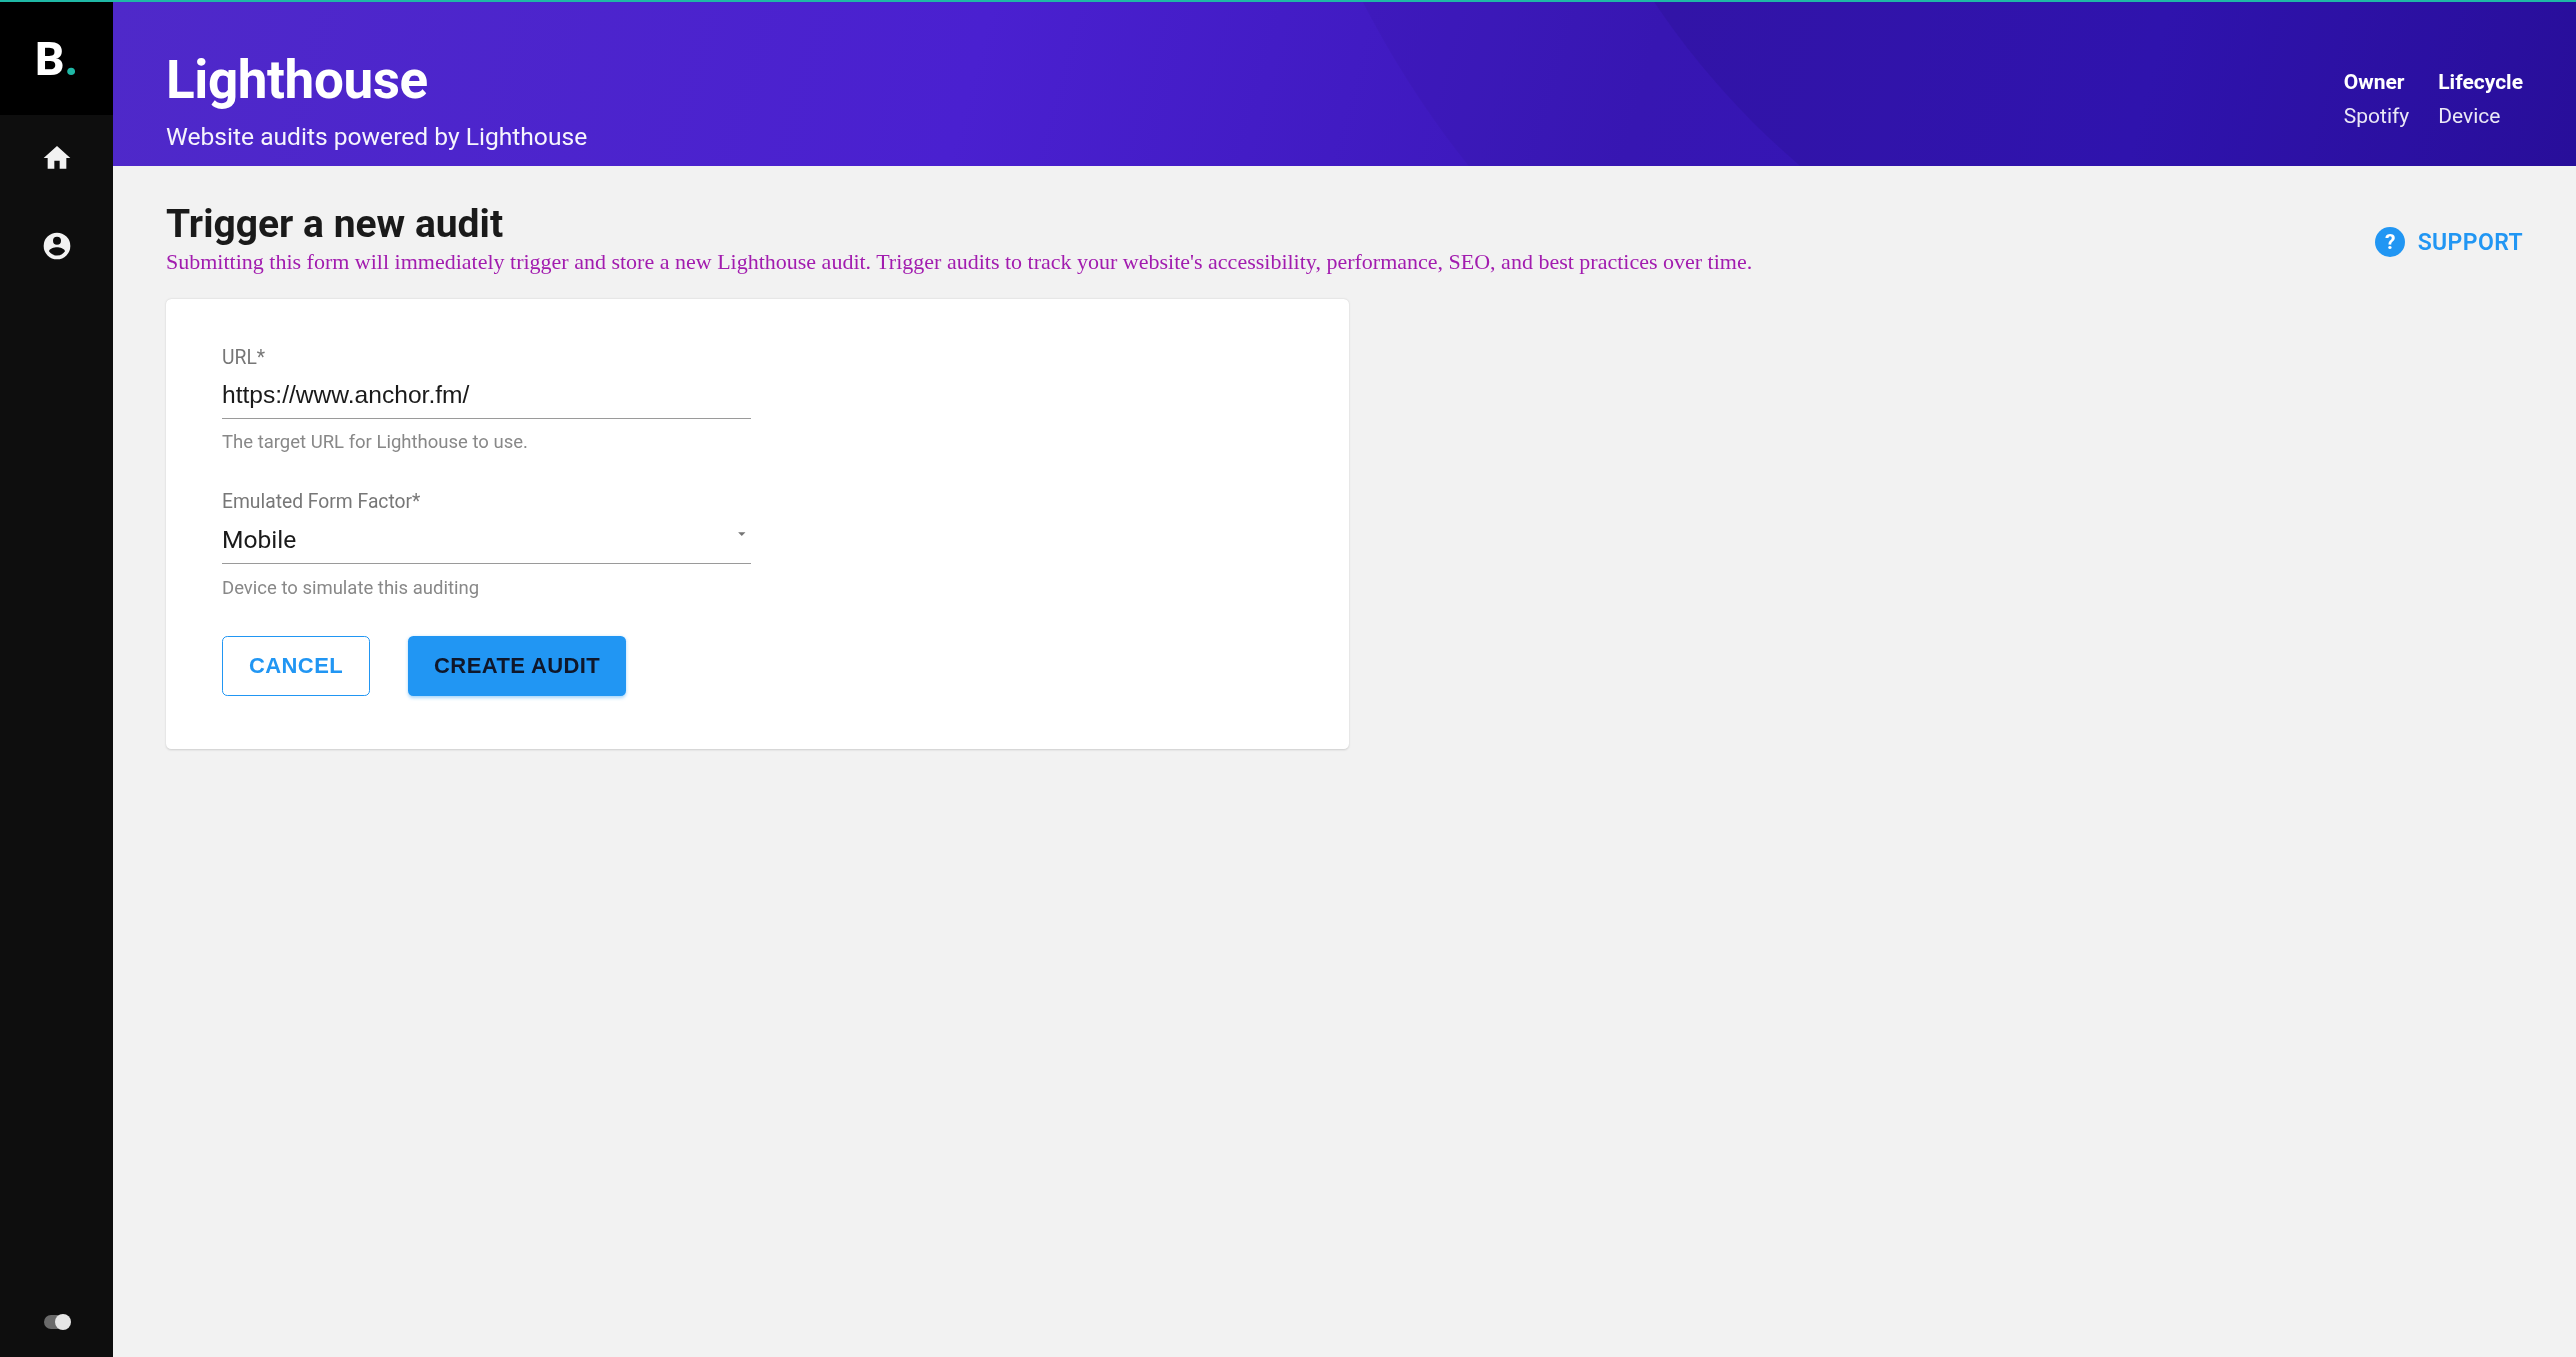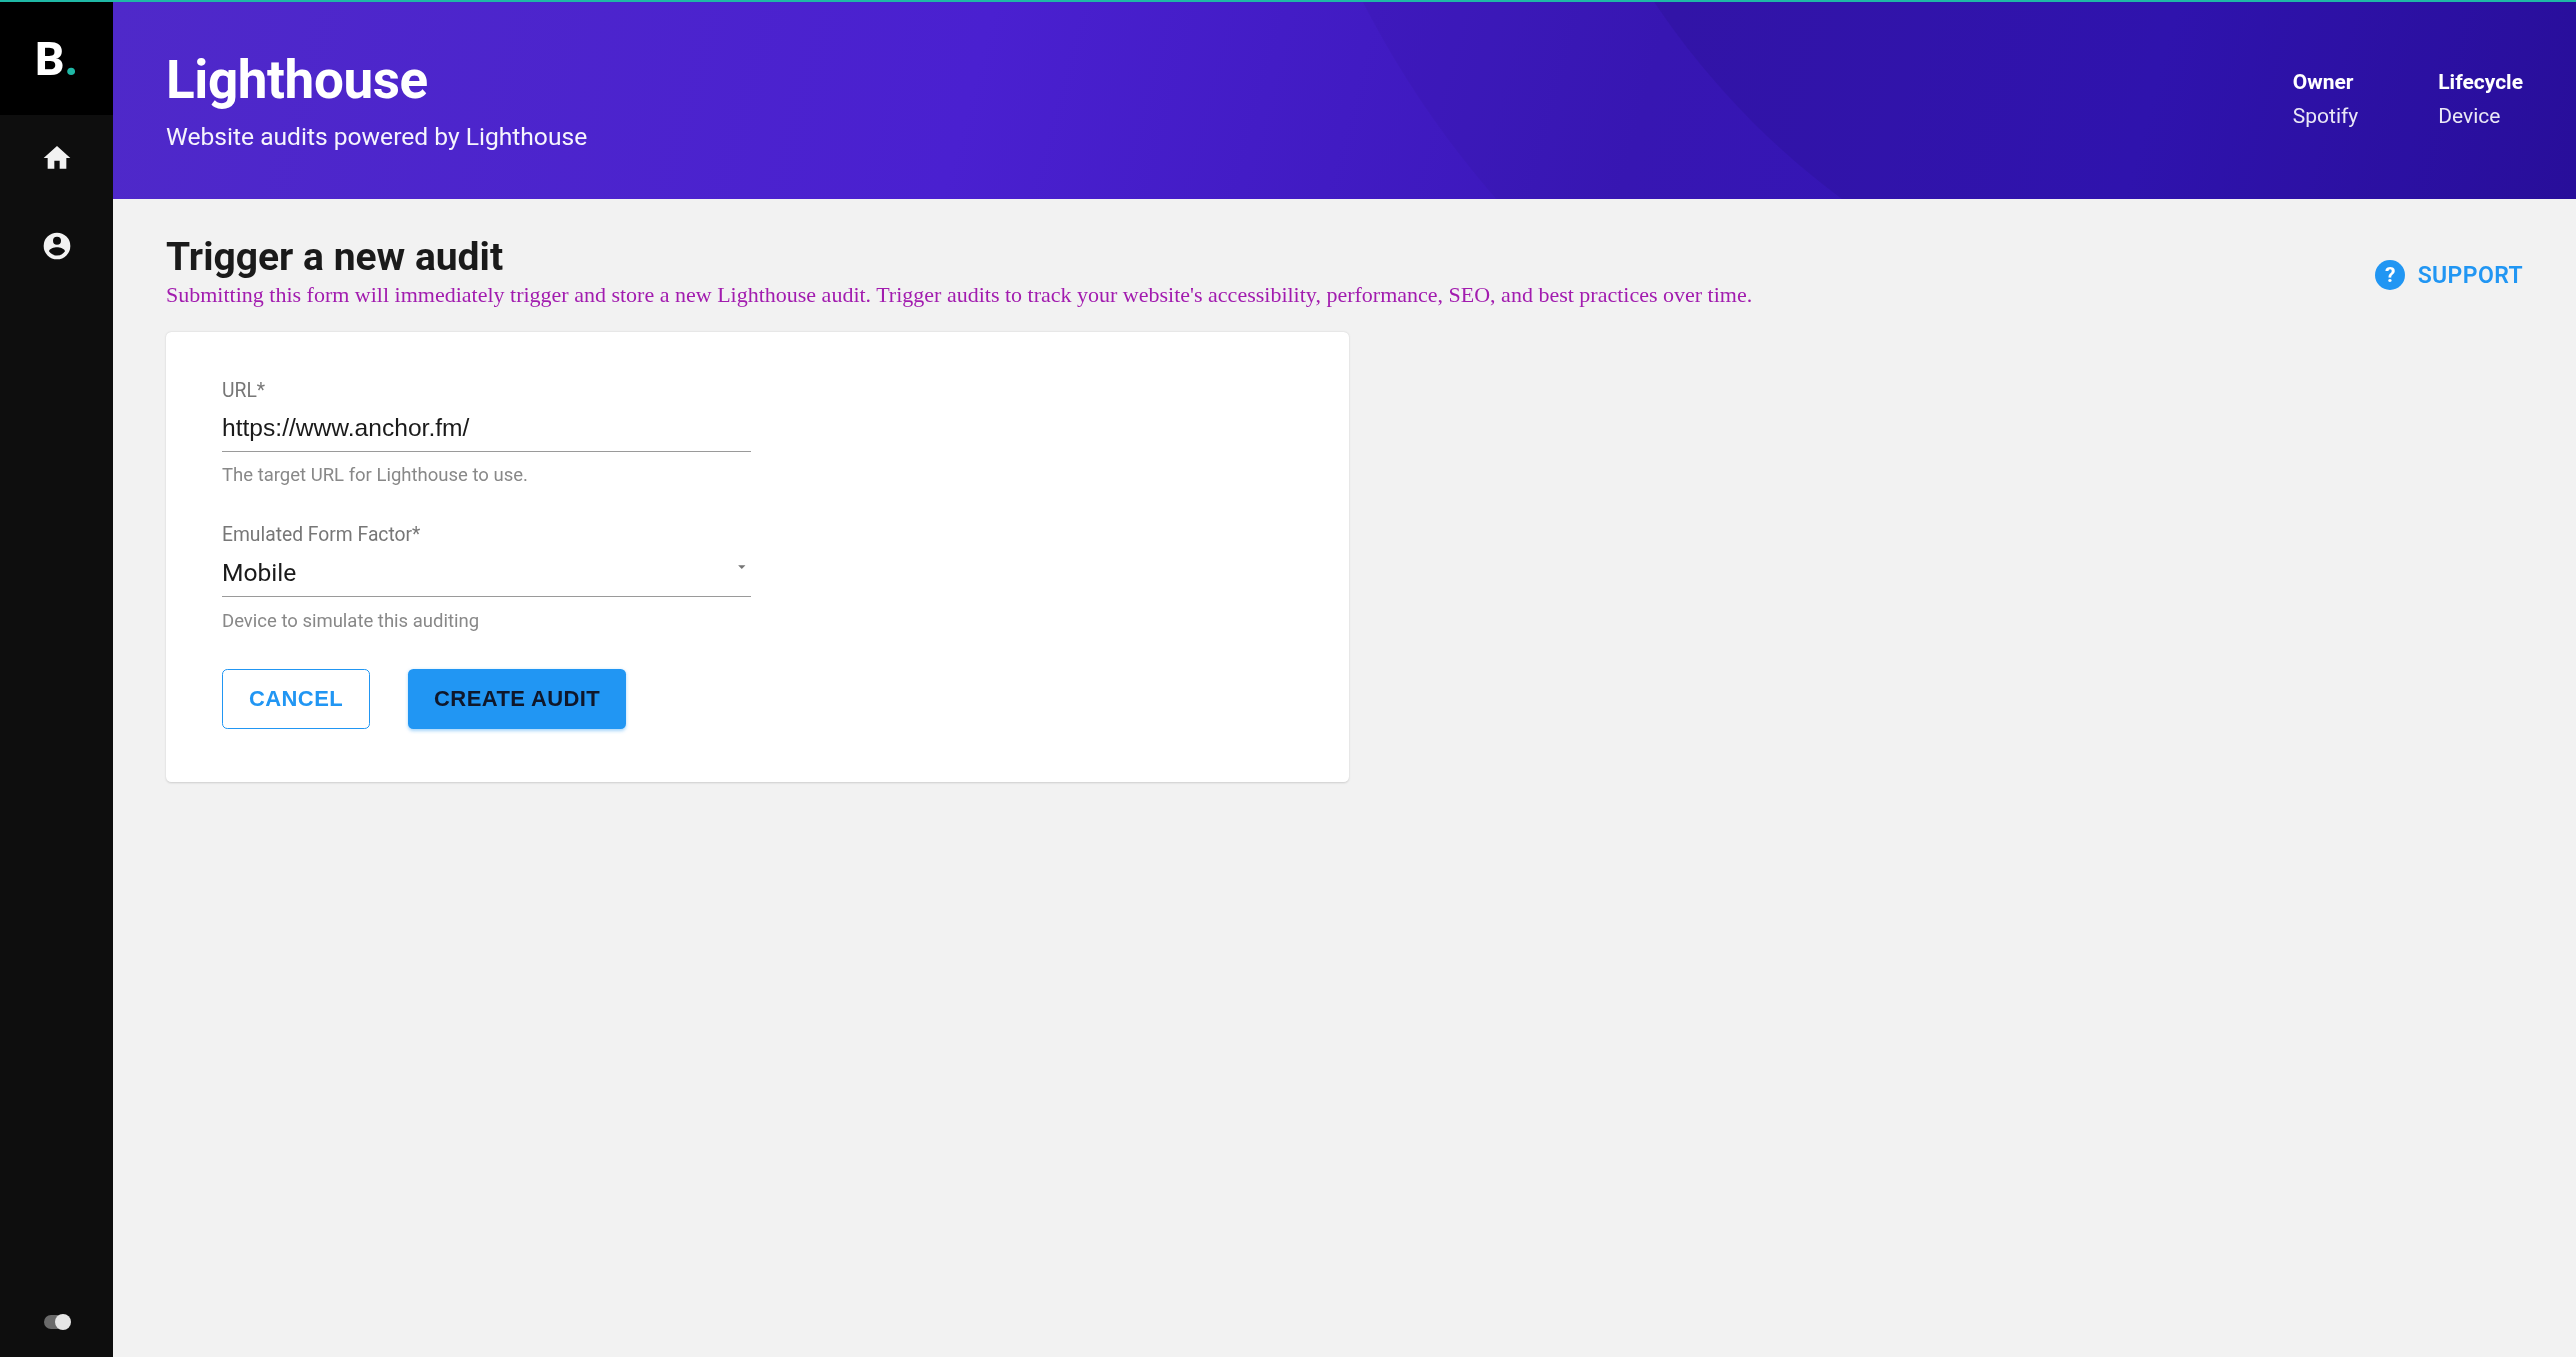--- a/index.html
+++ b/index.html
@@ -79,21 +79,21 @@
   background: #e6e6e6;
   top: -0.9px; right: -1.8px;
 }
 .main {
   flex: 1;
   display: flex;
   flex-direction: column;
   overflow: hidden;
 }
 .header {
-  height: 197px;
+  height: 164px;
   background: linear-gradient(105deg, #4f29c9 0%, #4a20d0 35%, #3a17b9 62%, #3616bf 82%, #2e11ab 100%);
   position: relative;
   overflow: hidden;
   padding: 47px 53px 0 53px;
   display: flex;
   justify-content: space-between;
   color: #fff;
 }
 .header::before,
 .header::after {
@@ -122,21 +122,21 @@
 .header-subtitle {
   font-size: 24.6px;
   font-weight: 400;
   margin-top: 10.6px;
   color: rgba(255,255,255,0.95);
 }
 .header-meta {
   position: relative;
   z-index: 2;
   display: flex;
-  gap: 80px;
+  gap: 29px;
   margin-top: 21px;
 }
 .meta-label {
   font-size: 21px;
   font-weight: 700;
   color: #fff;
 }
 .meta-value {
   font-size: 21px;
   font-weight: 400;

